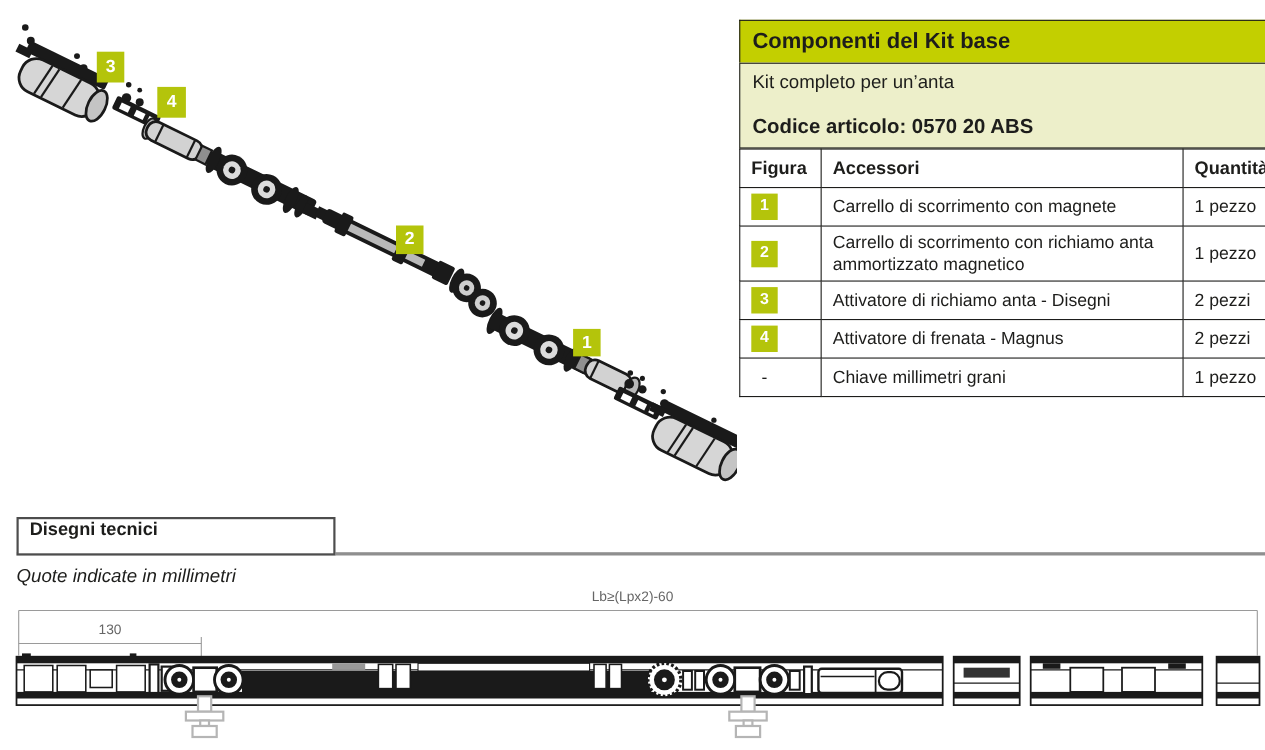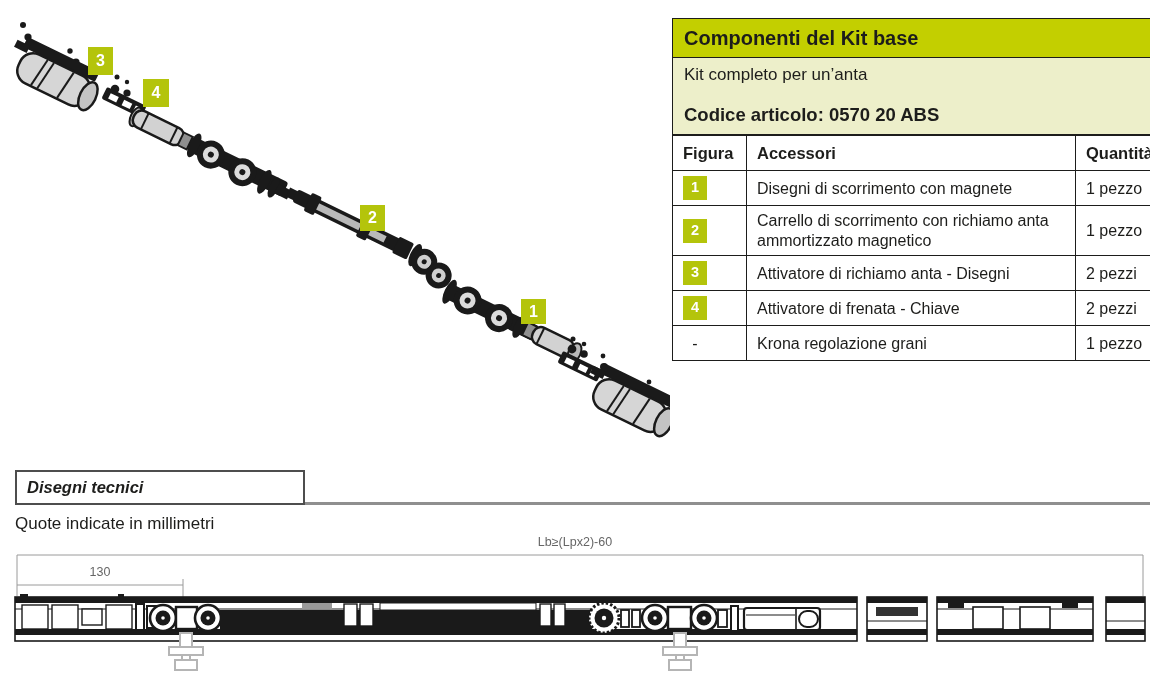--- a/index.html
+++ b/index.html
@@ -52,24 +52,24 @@
   .panel-note { margin-top:12px; font-size:17px; line-height:1.35; width:470px; }
 
   
   .tech-rule {
     position:absolute; left:15px; top:502px; width:1135px; height:3px;
     background:#8f8f8f;
   }
   .tech-tab {
     position:absolute; left:15px; top:470px; width:290px; height:35px;
     background:#ffffff; border:2px solid #4d4d4d;
-    display:flex; align-items:center; padding-left:10px;
-    font-weight:bold; font-size:16.5px;font-style:italic;
-  }
-  .units-note { position:absolute; left:15px; top:514px; font-size:17px; }
+    display:flex; align-items:flex-start; padding-left:10px;
+    font-weight:bold; font-size:16.5px;
+  }
+  .units-note { position:absolute; left:15px; top:514px; font-size:17px;font-style:italic; }
   #rail { position:absolute; left:0; top:530px; width:1150px; height:152px; }
 
   svg text { font-family:"Liberation Sans", sans-serif; }
   .dim  { stroke:#9a9a9a; stroke-width:1; fill:none; }
   .dimtxt { fill:#666666; font-size:12.5px; }
   .oln  { stroke:#1a1a1a; fill:none; }
   .bolt { stroke:#b5b5b5; stroke-width:2; fill:#ffffff; }
 </style>
 </head>
 <body>
@@ -211,41 +211,41 @@
     <thead>
       <tr>
         <th>Figura</th>
         <th>Accessori</th>
         <th>Quantità</th>
       </tr>
     </thead>
     <tbody>
       <tr>
         <td class="fig-cell"><span class="fig-badge">1</span></td>
-        <td>Disegni di scorrimento con magnete</td>
+        <td>Carrello di scorrimento con magnete</td>
         <td>1 pezzo</td>
       </tr>
       <tr>
         <td class="fig-cell"><span class="fig-badge">2</span></td>
         <td>Carrello di scorrimento con richiamo anta ammortizzato magnetico</td>
         <td>1 pezzo</td>
       </tr>
       <tr>
         <td class="fig-cell"><span class="fig-badge">3</span></td>
         <td>Attivatore di richiamo anta - Disegni</td>
         <td>2 pezzi</td>
       </tr>
       <tr>
         <td class="fig-cell"><span class="fig-badge">4</span></td>
-        <td>Attivatore di frenata - Chiave</td>
+        <td>Attivatore di frenata - Magnus</td>
         <td>2 pezzi</td>
       </tr>
       <tr>
         <td class="fig-cell"><span class="fig-badge plain">-</span></td>
-        <td>Krona regolazione grani</td>
+        <td>Chiave millimetri grani</td>
         <td>1 pezzo</td>
       </tr>
     </tbody>
   </table>
 </div>
 
 <div class="tech-rule"></div>
 <div class="tech-tab">
   <span>Disegni tecnici</span>
 </div>

